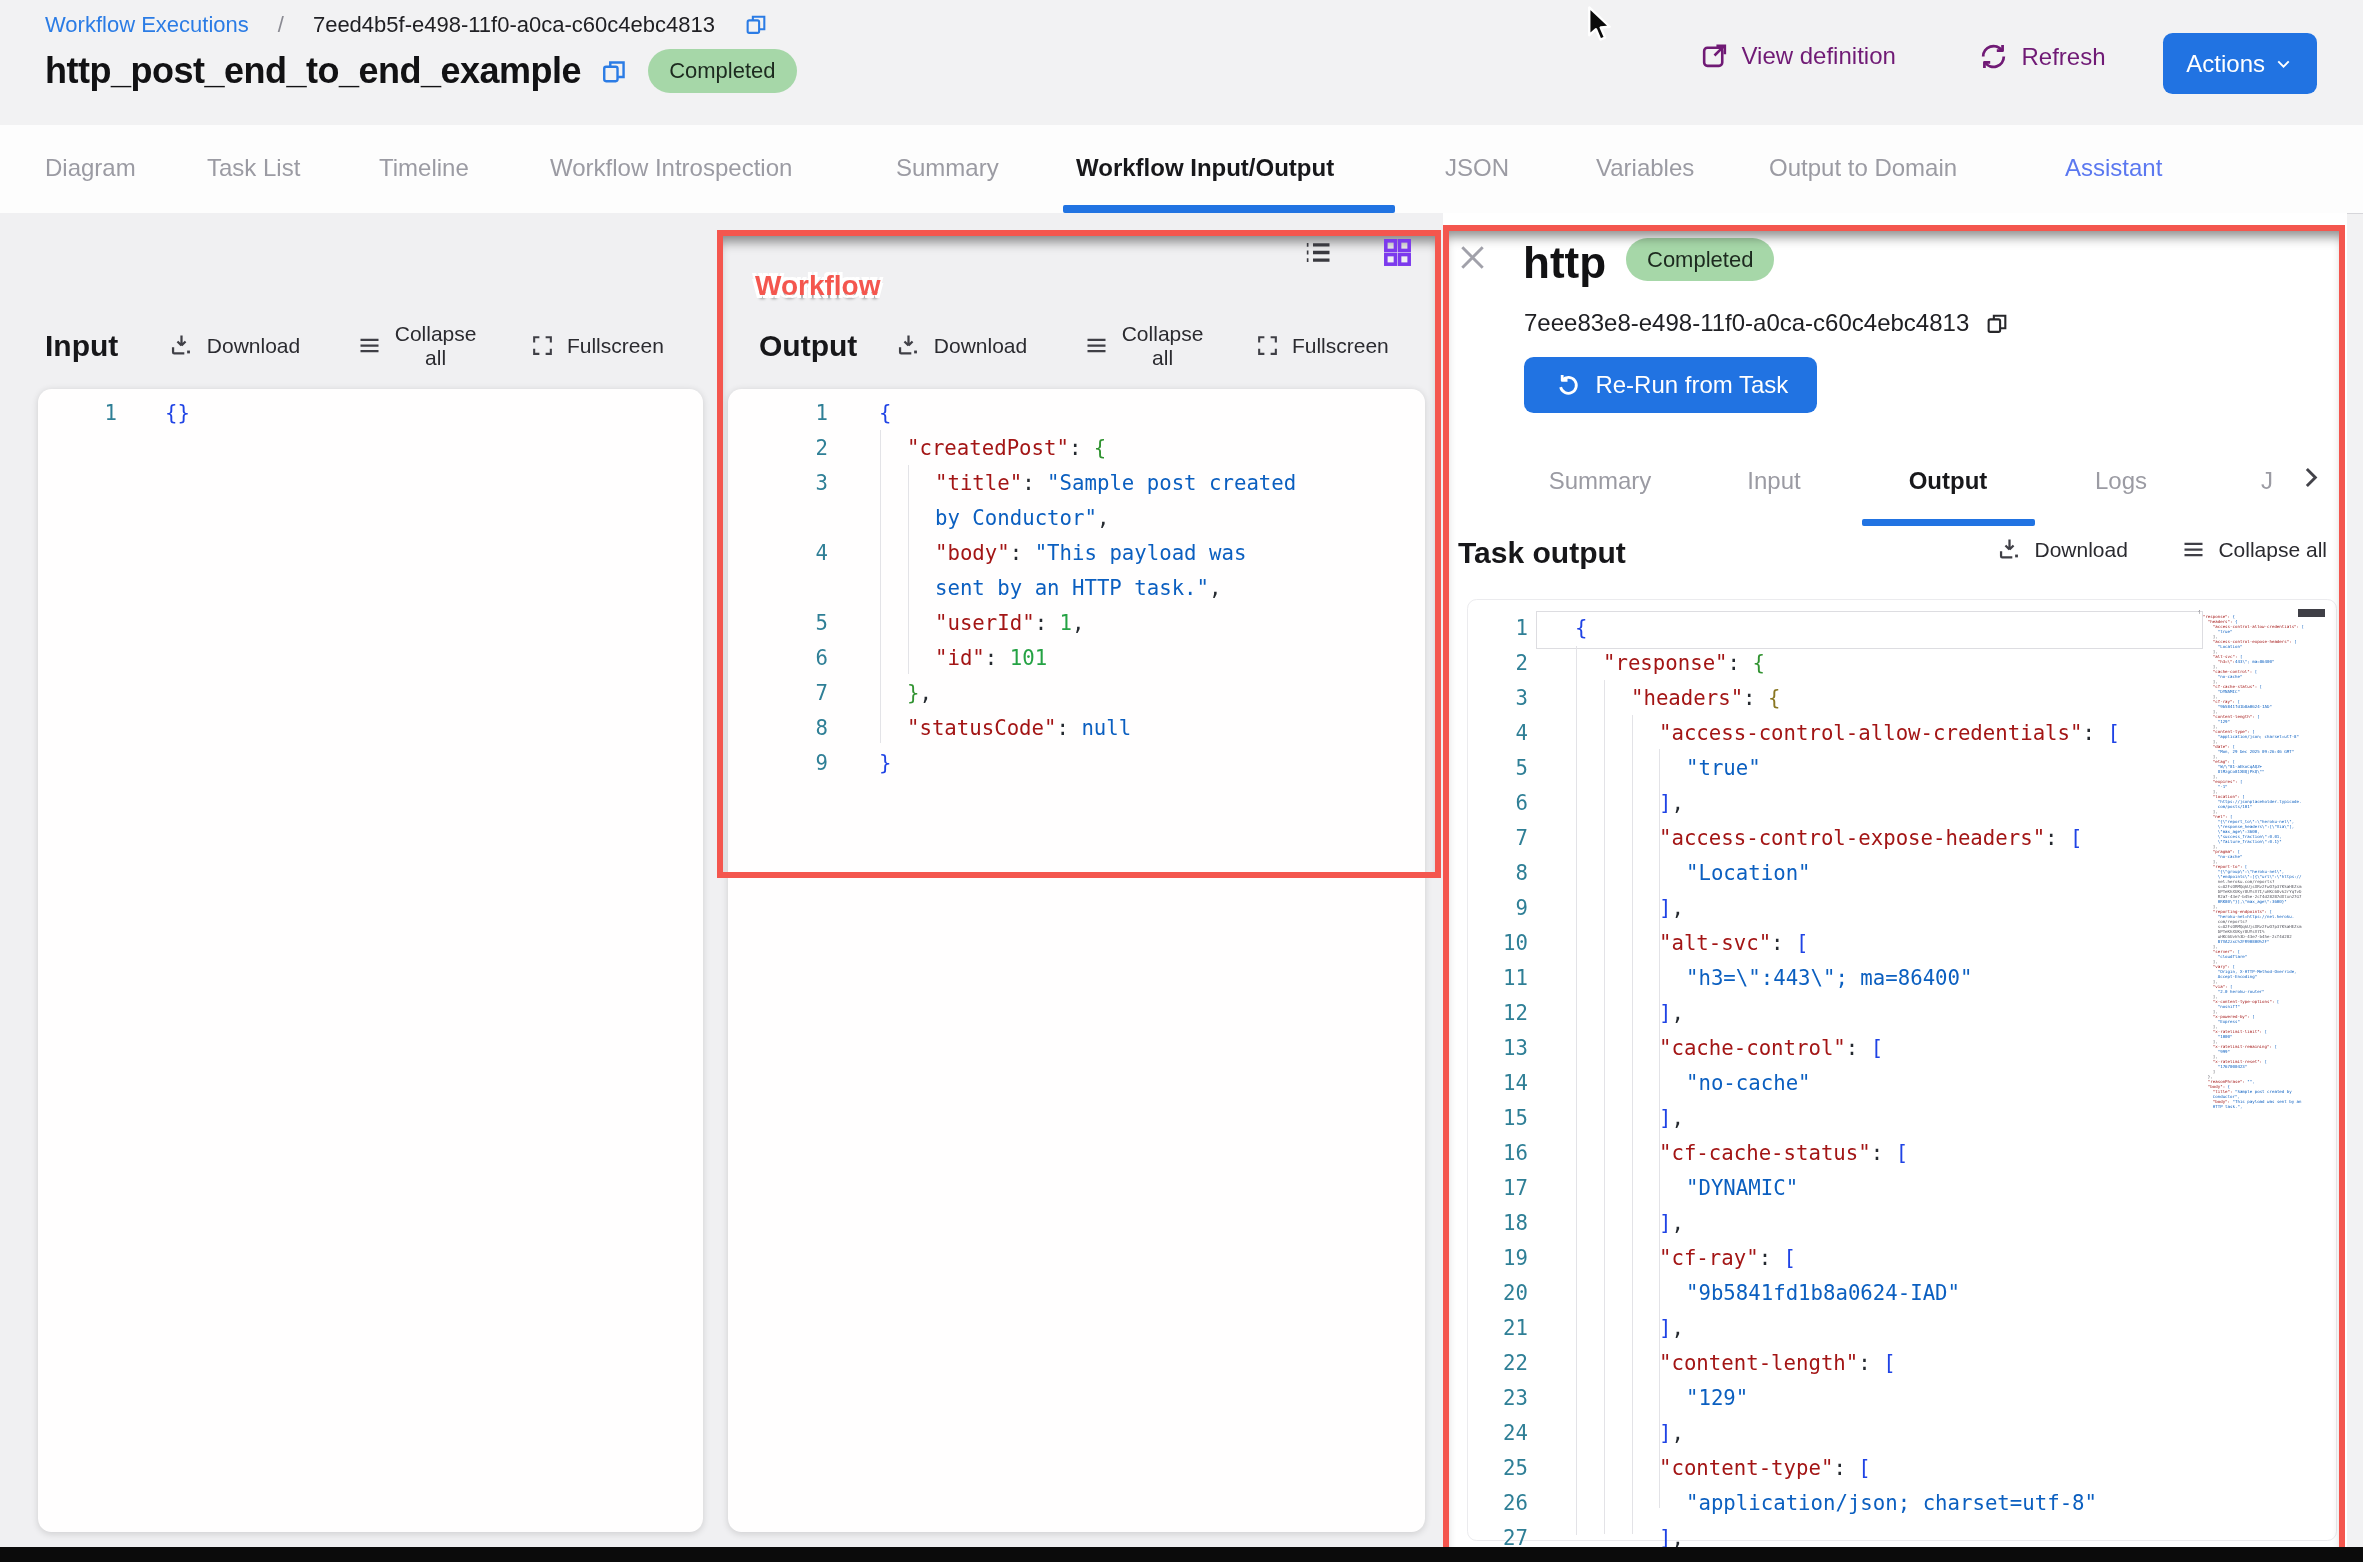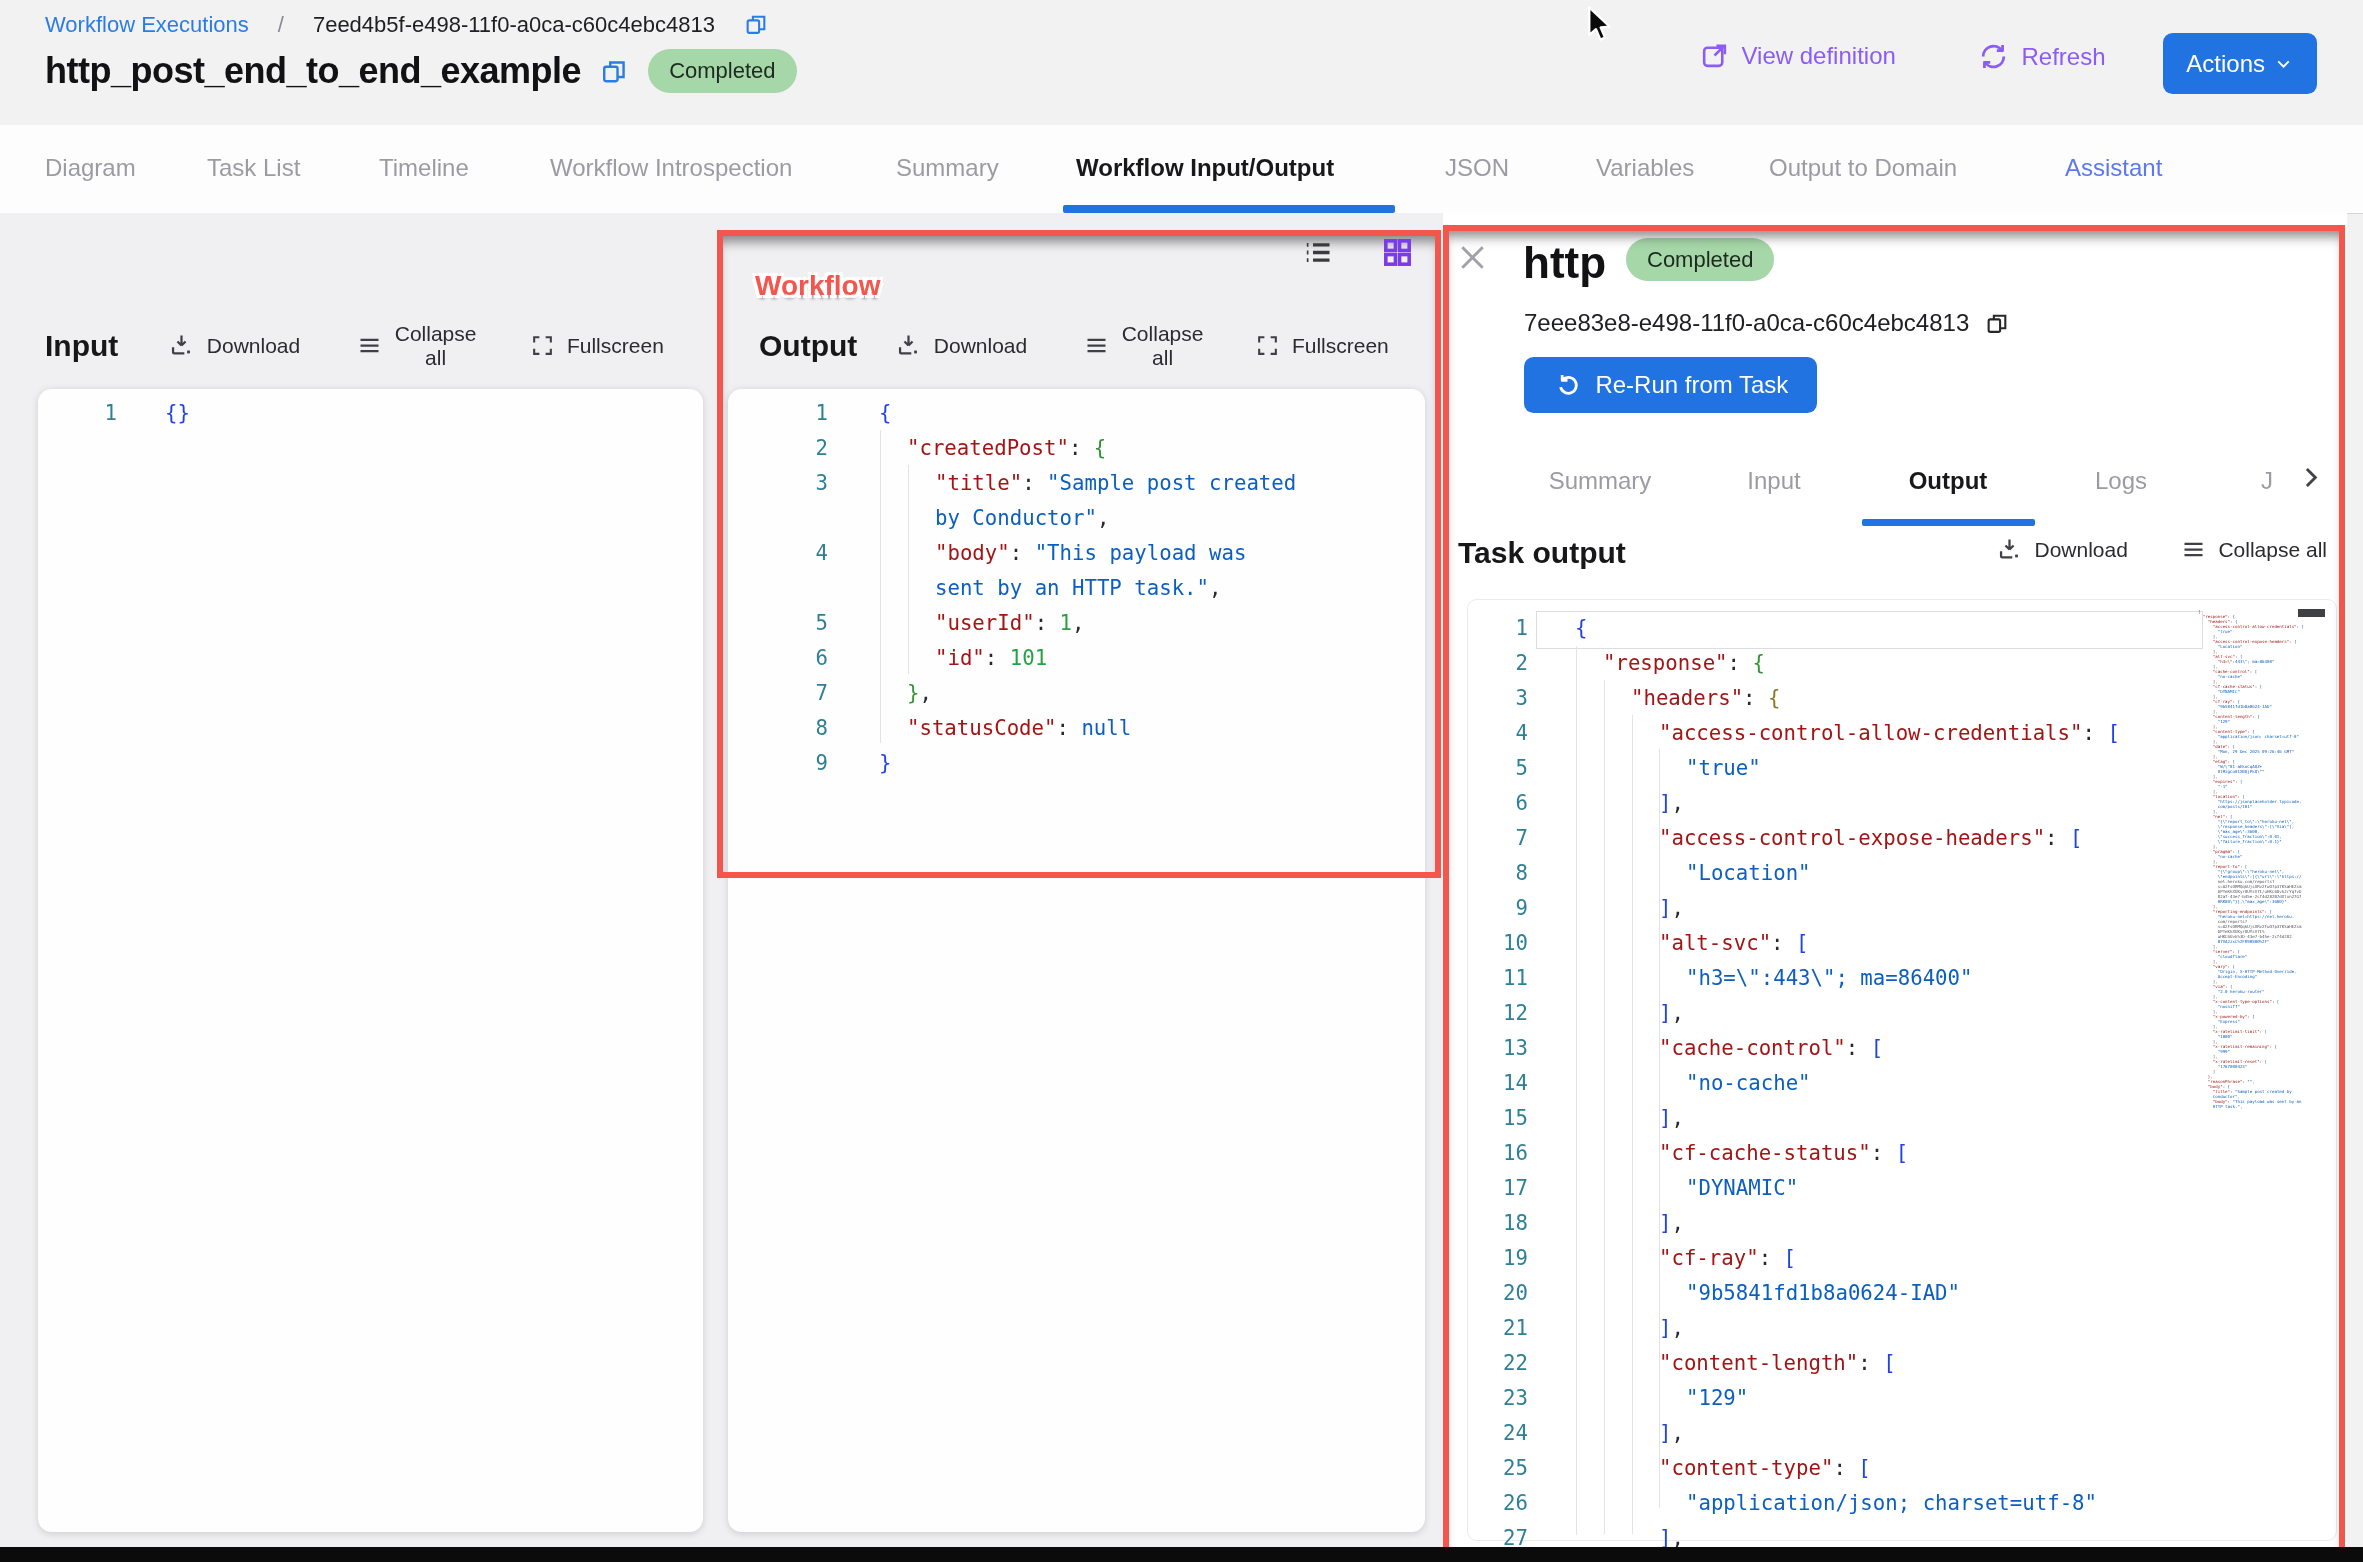--- a/index.html
+++ b/index.html
@@ -9,21 +9,21 @@
   
   #header{left:0;top:0;width:2363px;height:125px;background:#f2f2f3;}
   .crumb-row{left:45px;top:11.5px;height:29px;display:flex;align-items:flex-start;gap:29px;font-size:22px;}
   .crumb-link{color:#2b7ce5;cursor:pointer;}
   .crumb-sep{color:#8a8a92;}
   .crumb-id{color:#202024;}
   #title-row{left:45px;top:44px;height:54px;display:flex;align-items:center;gap:19px;}
   #page-title{font-size:36px;font-weight:700;color:#121214;letter-spacing:-0.5px;}
   .badge{display:inline-flex;align-items:center;background:#a6d7a8;color:#1d2a1f;
     border-radius:25px;padding:8.6px 21px;font-size:22px;}
-  .hdr-action{display:flex;align-items:center;gap:11.5px;color:#8b5cf6;font-size:24px;cursor:pointer;}
+  .hdr-action{display:flex;align-items:center;gap:11.5px;color:#701a75;font-size:24px;cursor:pointer;}
   #view-def{left:1699px;top:40px;}
   #refresh{left:1977px;top:40px;}
   #actions-btn{left:2163px;top:33px;width:154px;height:61px;background:#2173e2;color:#fff;
     border:none;border-radius:9.6px;font-size:24px;font-family:inherit;display:flex;
     align-items:center;justify-content:center;gap:7.7px;cursor:pointer;}
   .icon{display:inline-flex;}
   
   #tabbar{left:0;top:125px;width:2363px;height:88px;background:#fdfdfd;border-bottom:1.9px solid #d6d6da;}
   .tab{position:absolute;top:0;height:86px;display:flex;align-items:center;
     font-size:24px;color:#9b9ba3;cursor:pointer;white-space:nowrap;}

